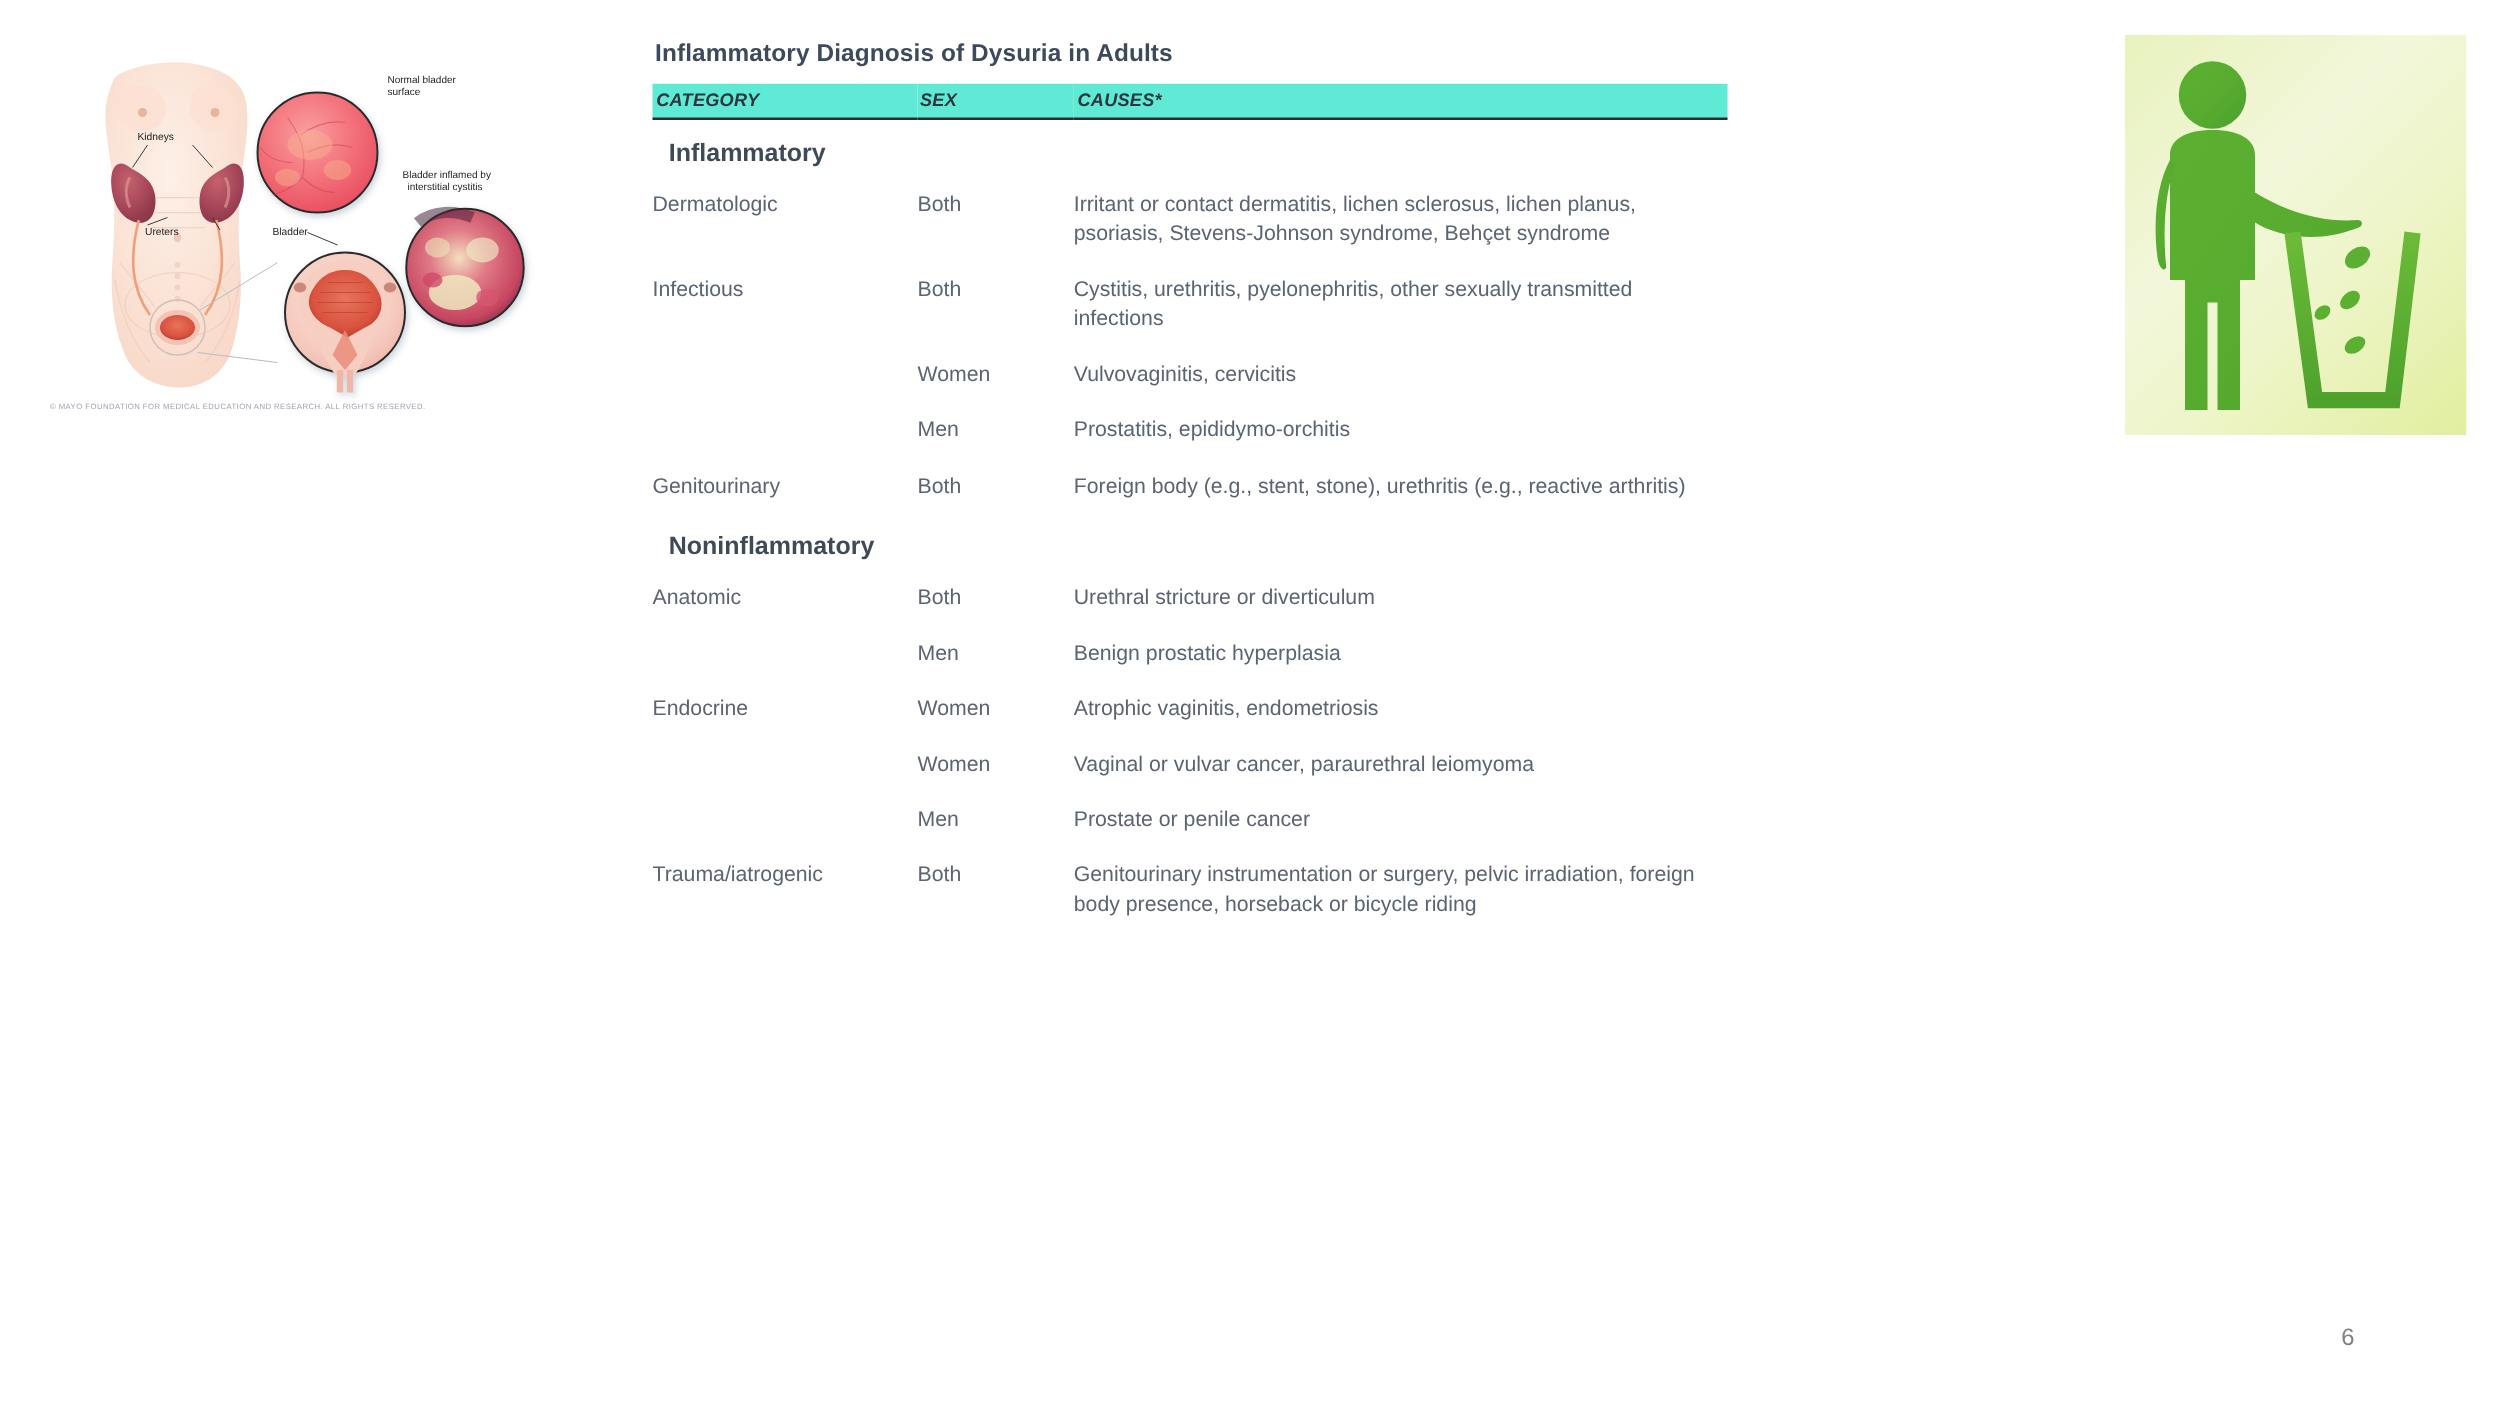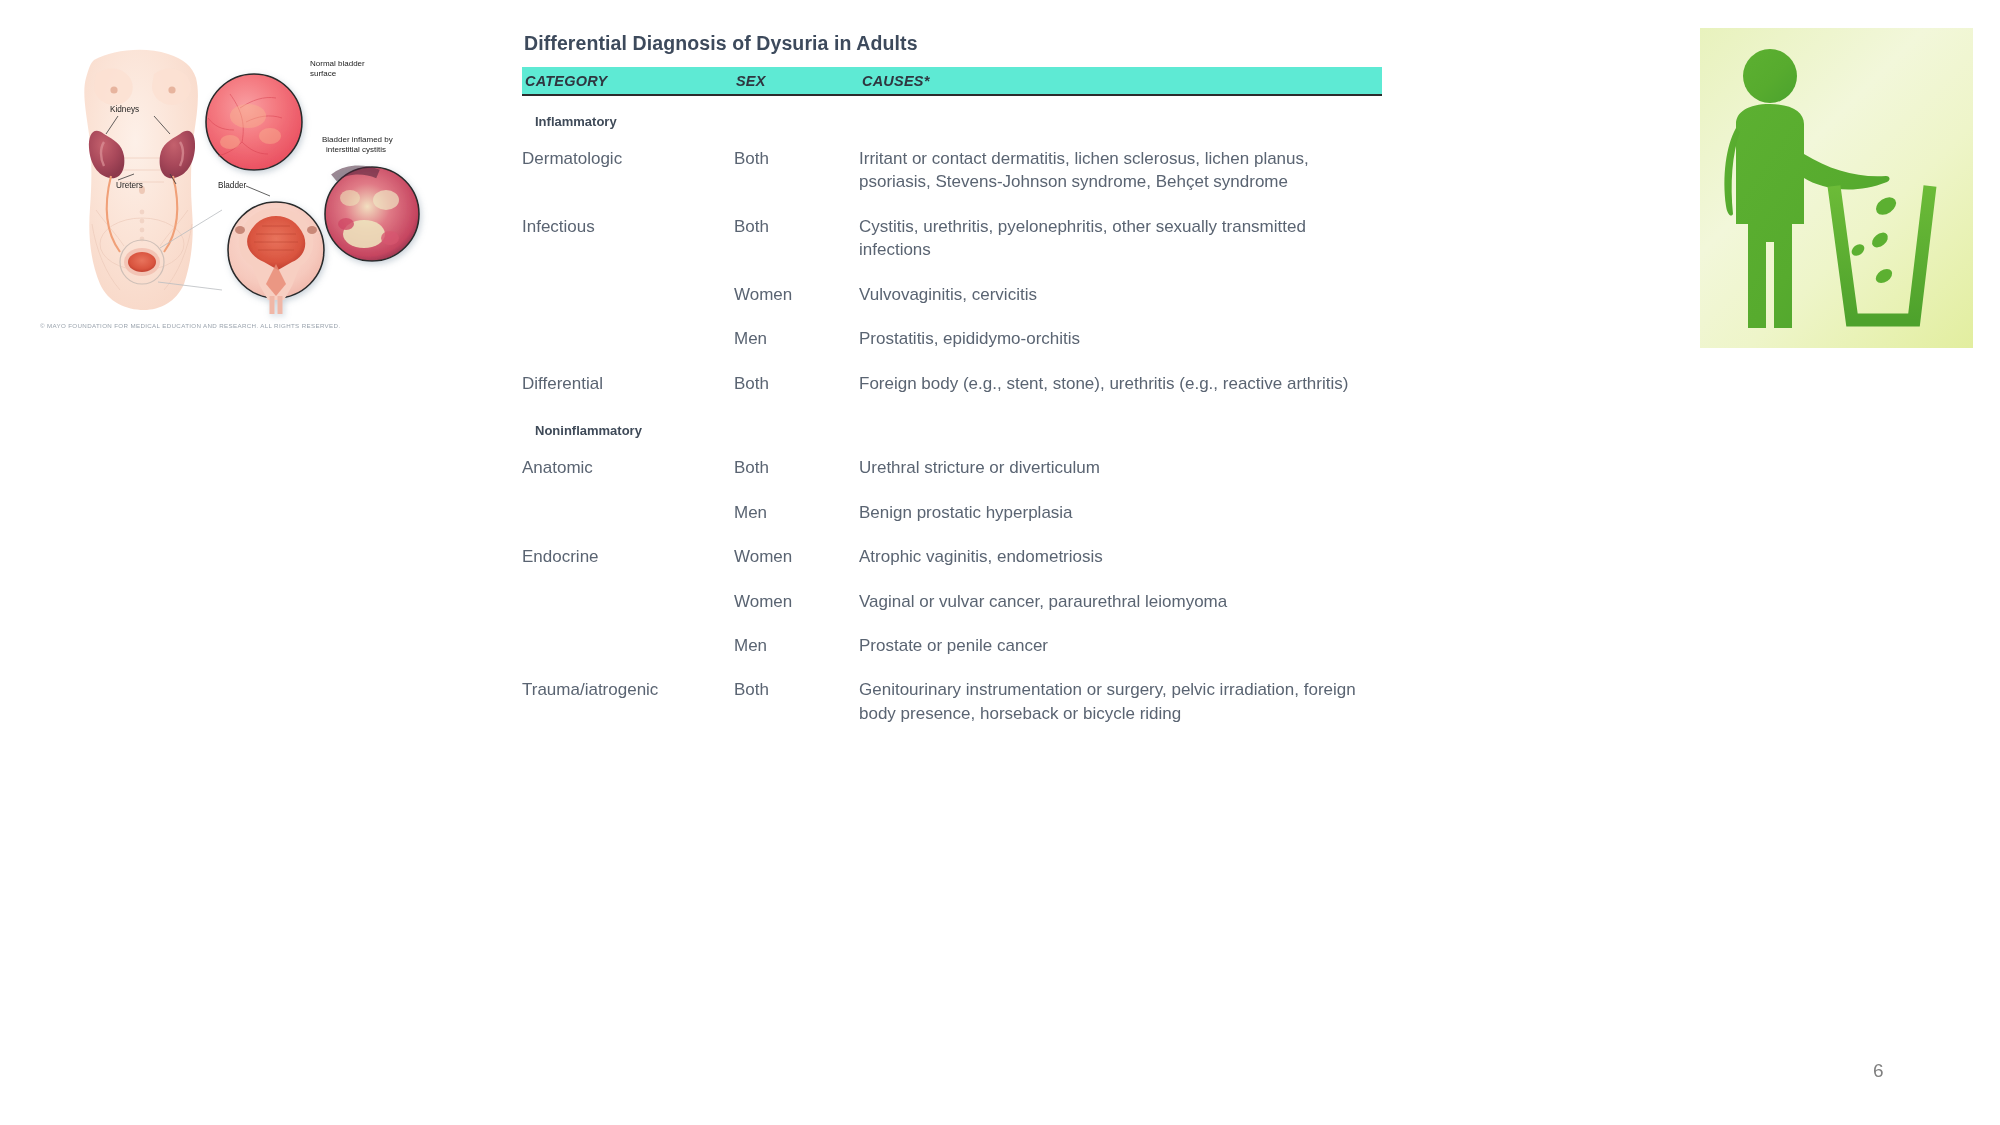--- a/index.html
+++ b/index.html
@@ -49,21 +49,21 @@
     letter-spacing:.2px;
   }
   .dx-table thead th.h-cat{padding-left:3px;}
   .dx-table thead th.h-sex{padding-left:2px;}
   .dx-table thead th.h-cause{padding-left:3px;}
 
   tr.section-row td{
     padding:16px 0 6px 0;
   }
   .section-label{
-    font-size:13px;font-weight:bold;color:#3f4a58;
+    font-size:20px;font-weight:bold;color:#3f4a58;
     padding-left:13px;
   }
   tr.data-row td{
     vertical-align:top;
     padding:11px 0 10px 0;
     font-size:17px;
     color:#5a6472;
     line-height:1.38;
   }
   td.cell-cat{padding-left:13px;color:#5a6472;}
@@ -246,21 +246,21 @@
       <text x="276" y="38" font-family="Liberation Sans, sans-serif" font-size="8" fill="#1c1c1c">surface</text>
       <text x="288" y="104" font-family="Liberation Sans, sans-serif" font-size="8" fill="#1c1c1c">Bladder inflamed by</text>
       <text x="292" y="114" font-family="Liberation Sans, sans-serif" font-size="8" fill="#1c1c1c">interstitial cystitis</text>
     </svg>
   </div>
 
   <div class="anatomy-credit">© MAYO FOUNDATION FOR MEDICAL EDUCATION AND RESEARCH. ALL RIGHTS RESERVED.</div>
 
   <div class="table-block">
 
-    <div class="table-title">Differential Diagnosis of Dysuria in Adults</div>
+    <div class="table-title">Inflammatory Diagnosis of Dysuria in Adults</div>
 
     <table class="dx-table">
       <colgroup>
         <col class="c-cat">
           <col class="c-sex">
           <col class="c-cause">
       </colgroup>
       <thead>
         <tr>
           <th class="h-cat">CATEGORY</th>
@@ -290,21 +290,21 @@
           <td class="cell-cat"></td>
           <td class="cell-sex">Women</td>
           <td class="cell-cause">Vulvovaginitis, cervicitis</td>
         </tr>
         <tr class="data-row">
           <td class="cell-cat"></td>
           <td class="cell-sex">Men</td>
           <td class="cell-cause">Prostatitis, epididymo-orchitis</td>
         </tr>
         <tr class="data-row">
-          <td class="cell-cat">Differential</td>
+          <td class="cell-cat">Genitourinary</td>
           <td class="cell-sex">Both</td>
           <td class="cell-cause">Foreign body (e.g., stent, stone), urethritis (e.g., reactive arthritis)</td>
         </tr>
 
         <tr class="section-row">
           <td colspan="3">
             <span class="section-label">Noninflammatory</span>
           </td>
         </tr>
 

